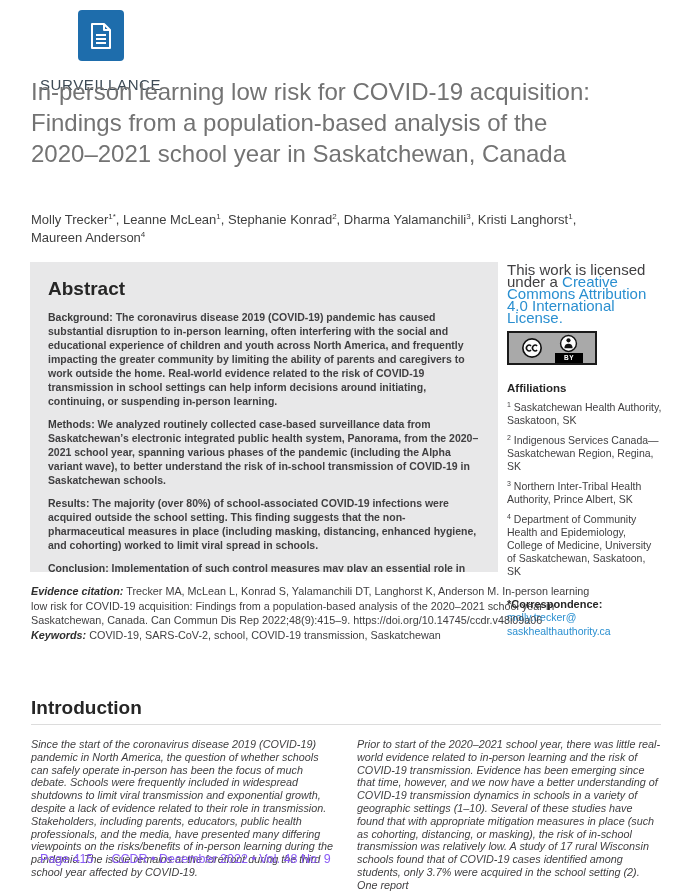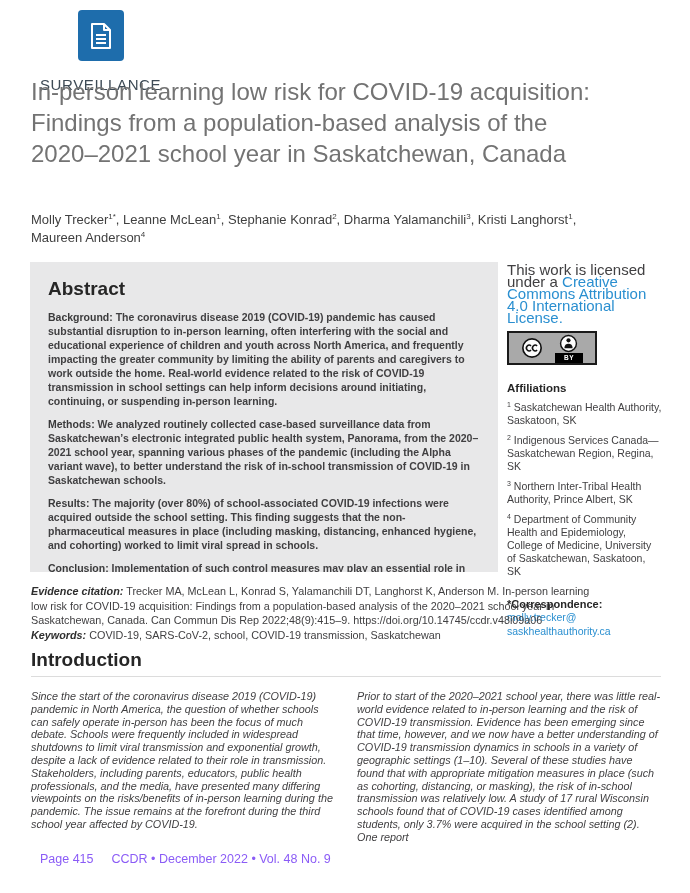--- a/index.html
+++ b/index.html
@@ -39,21 +39,21 @@
   .affil-item sup { font-size:7px; vertical-align:super; line-height:0; }
   .correspondence { margin-top:20px; }
   .correspondence .corr-head { font-size:11px; font-weight:700; color:#262626; }
   .correspondence .email { display:block; font-size:10.5px; line-height:14px; }
   
   .citation { position:absolute; left:31px; top:584px; width:568px;
     font-size:10.8px; line-height:14.5px; color:#414042; }
   .citation .lead { font-weight:700; font-style:italic; color:#2e2e2e; }
   
   .intro { position:absolute; left:31px; top:649px; width:630px; }
-  .intro h2 { font-size:19px; font-weight:700; color:#262626; }
+  .intro h2 { font-size:19px; font-weight:700; color:#262626;margin-top:48px; }
   .section-rule { border-bottom:1px solid #dcdcdc; margin-top:5px; }
   .intro-cols { display:flex; gap:22px; margin-top:13px; }
   .intro-col { width:304px; font-size:10.8px; line-height:12.8px; color:#414042;font-style:italic; }
   
   .footer { position:absolute; left:40px; top:852px; display:flex; gap:18px;
     font-size:12.5px; color:#8b5cf6; }
 </style>
 </head>
 <body>
 

